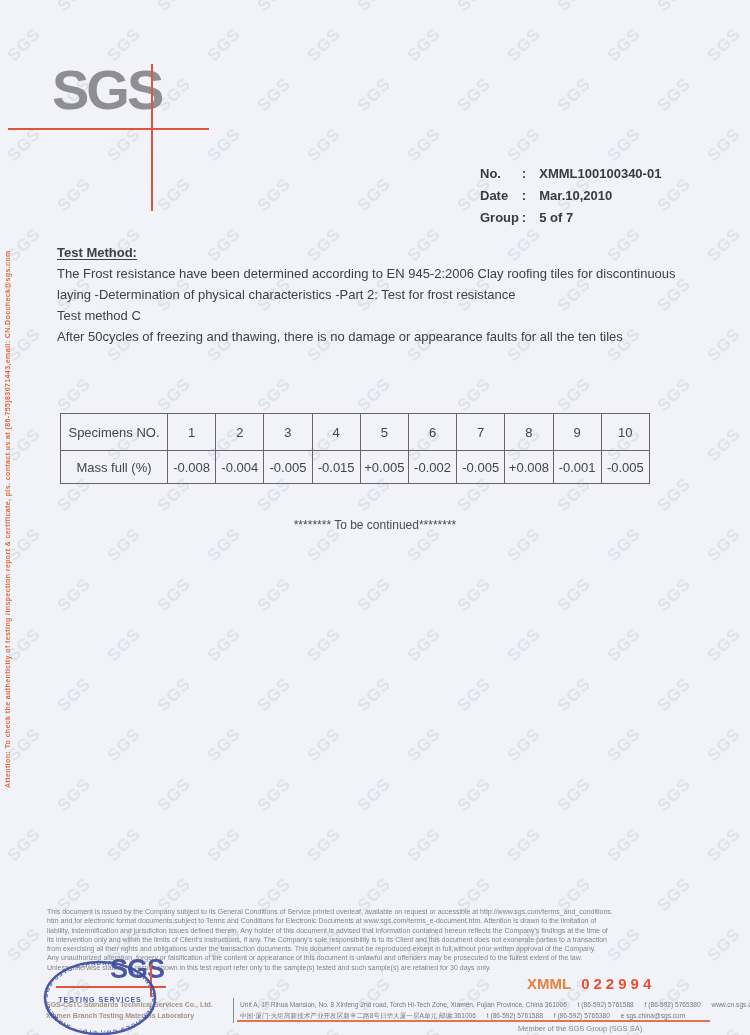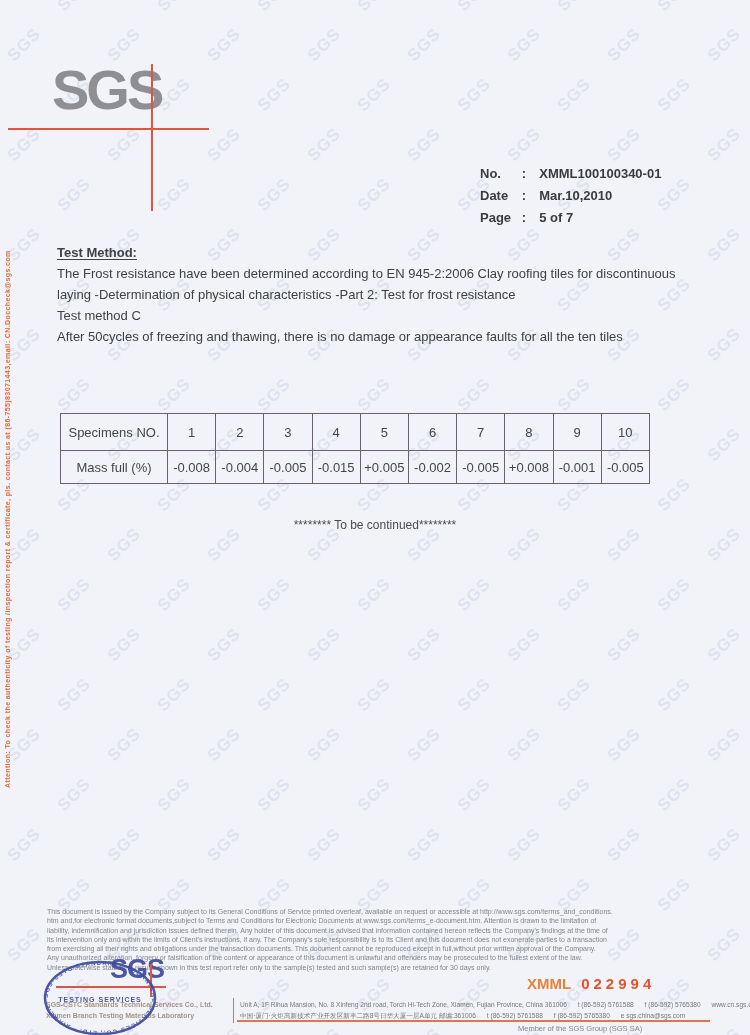--- a/index.html
+++ b/index.html
@@ -277,21 +277,21 @@
         <span class="meta-label">No.</span>
         <span class="meta-colon">:</span>
         <span>XMML100100340-01</span>
       </div>
       <div class="meta-row">
         <span class="meta-label">Date</span>
         <span class="meta-colon">:</span>
         <span>Mar.10,2010</span>
       </div>
       <div class="meta-row">
-        <span class="meta-label">Page</span>
+        <span class="meta-label">Group</span>
         <span class="meta-colon">:</span>
         <span>5 of 7</span>
       </div>
     </div>
 
     <div class="body-text">
       <div class="heading-u">Test Method:</div>
       <div>The Frost resistance have been determined according to EN 945-2:2006 Clay roofing tiles for discontinuous</div>
       <div>laying -Determination of physical characteristics -Part 2: Test for frost resistance</div>
       <div>Test method C</div>

